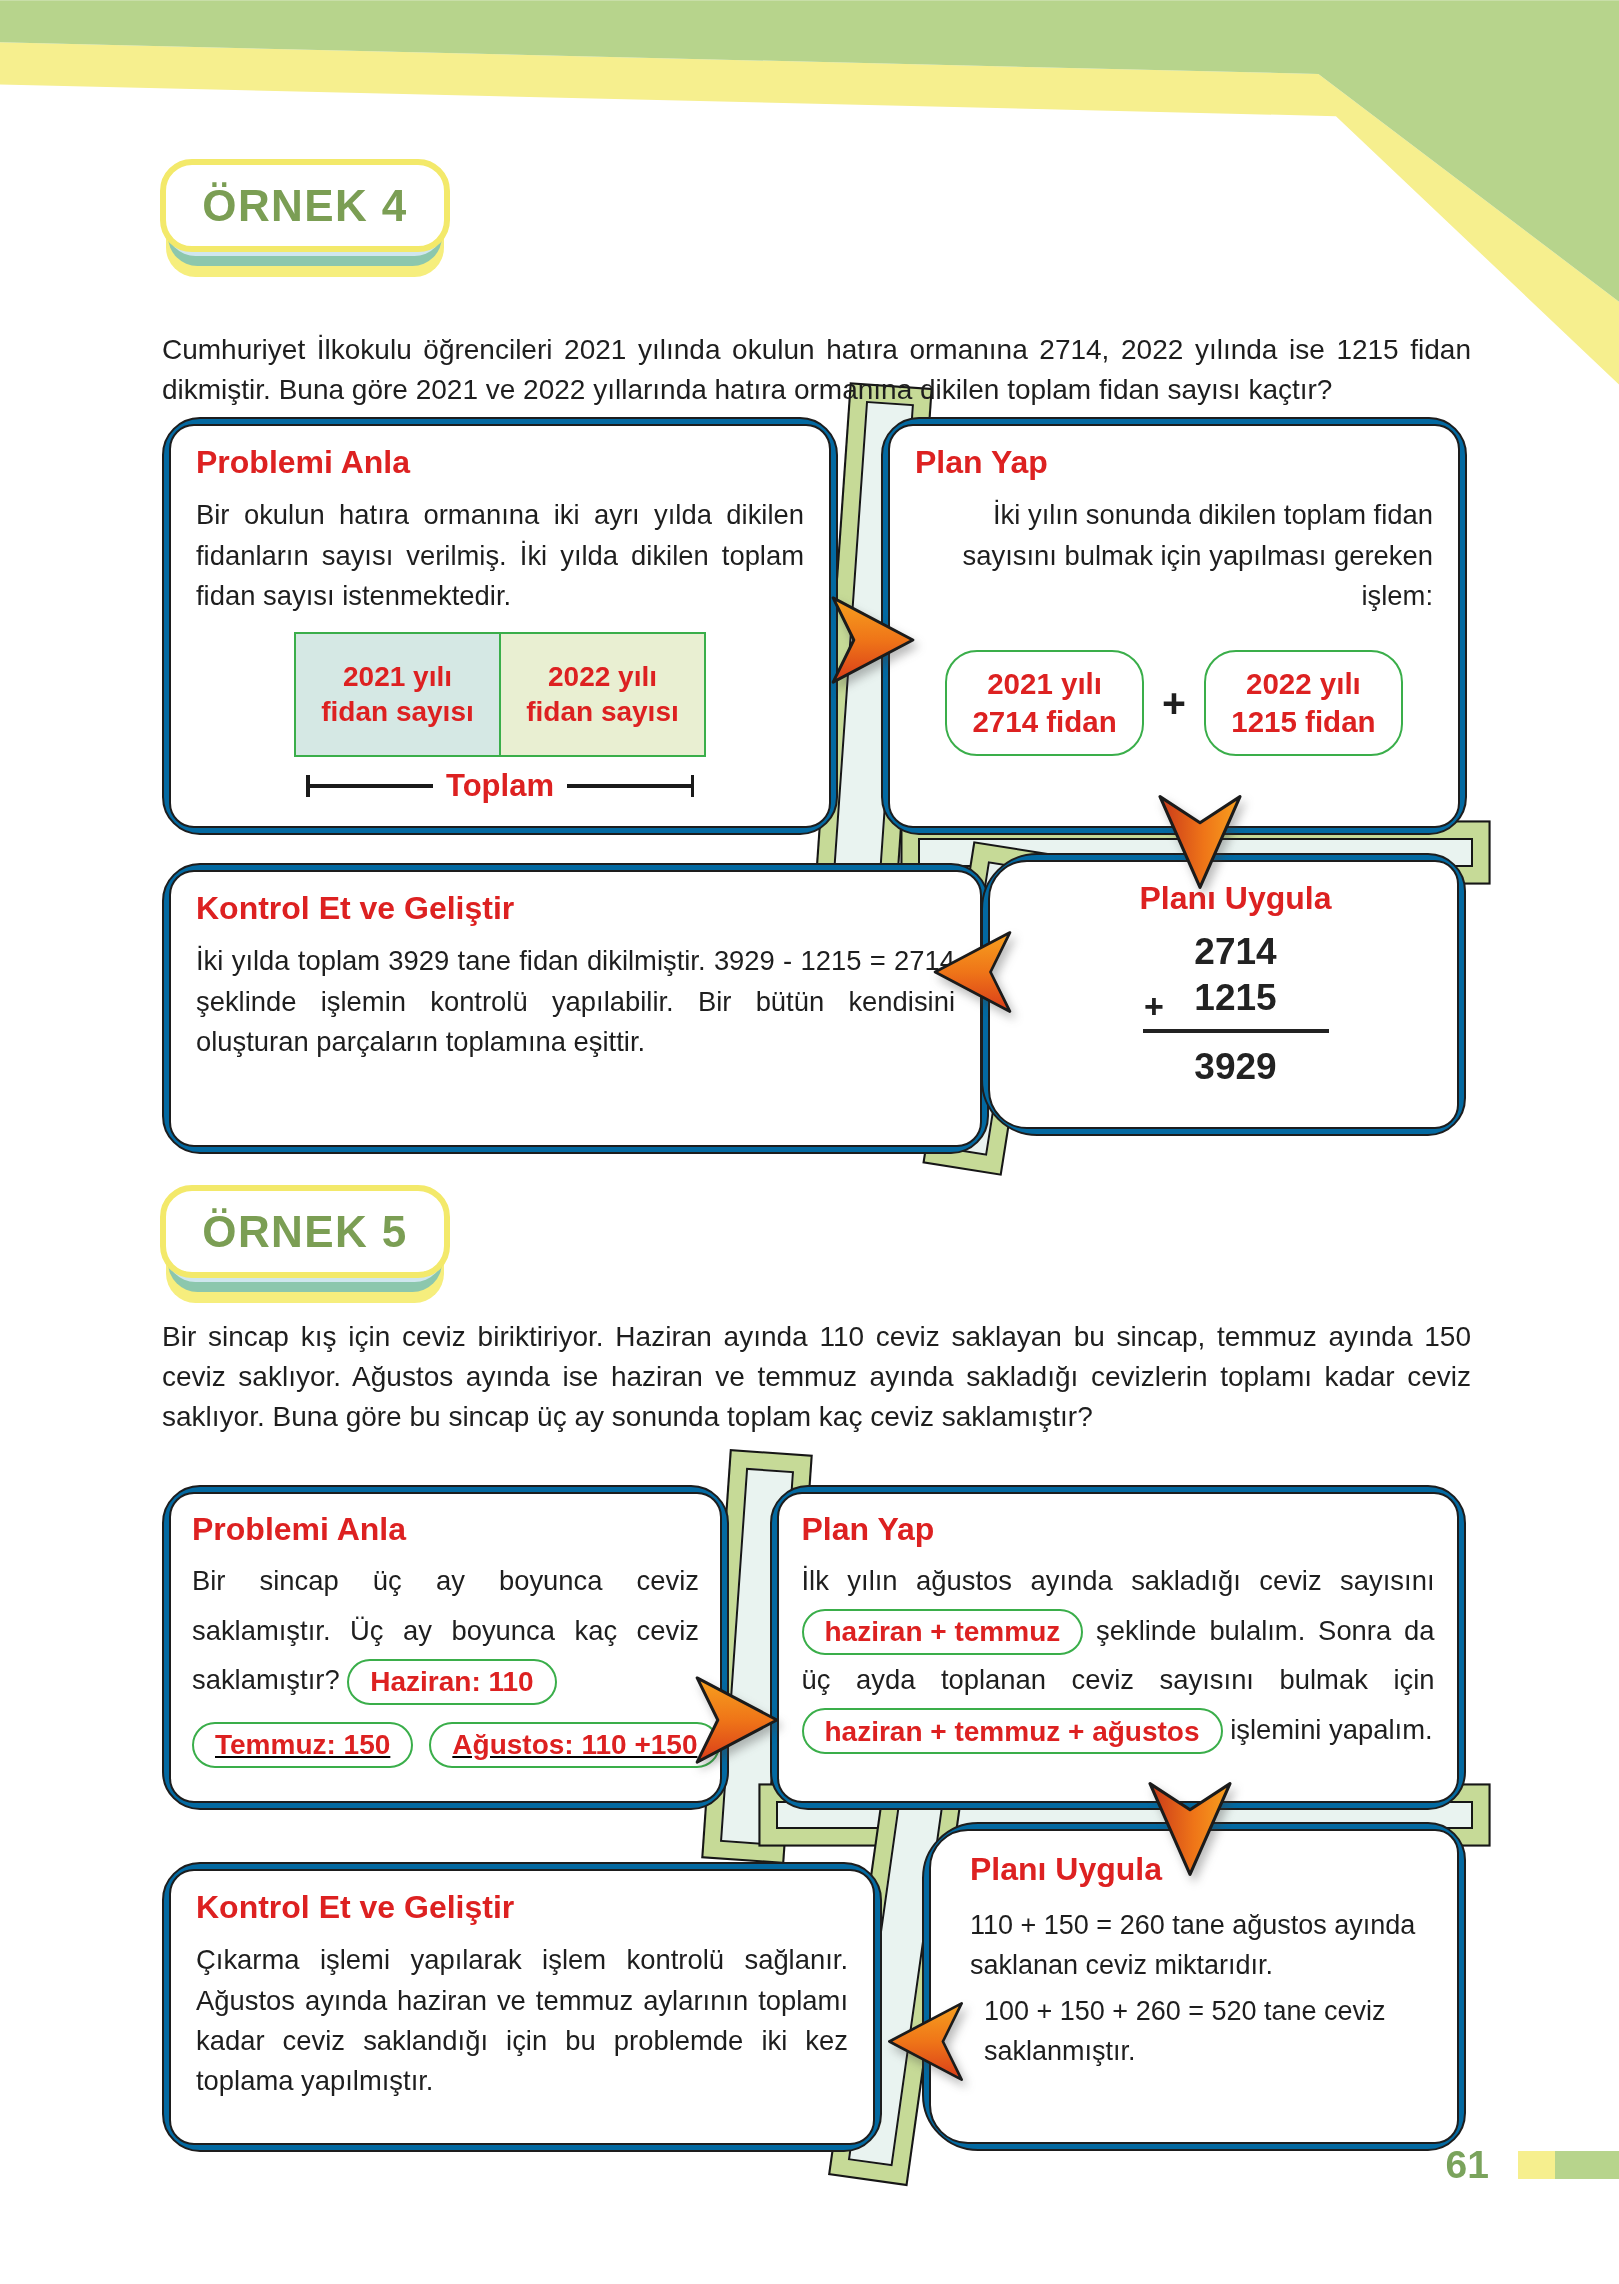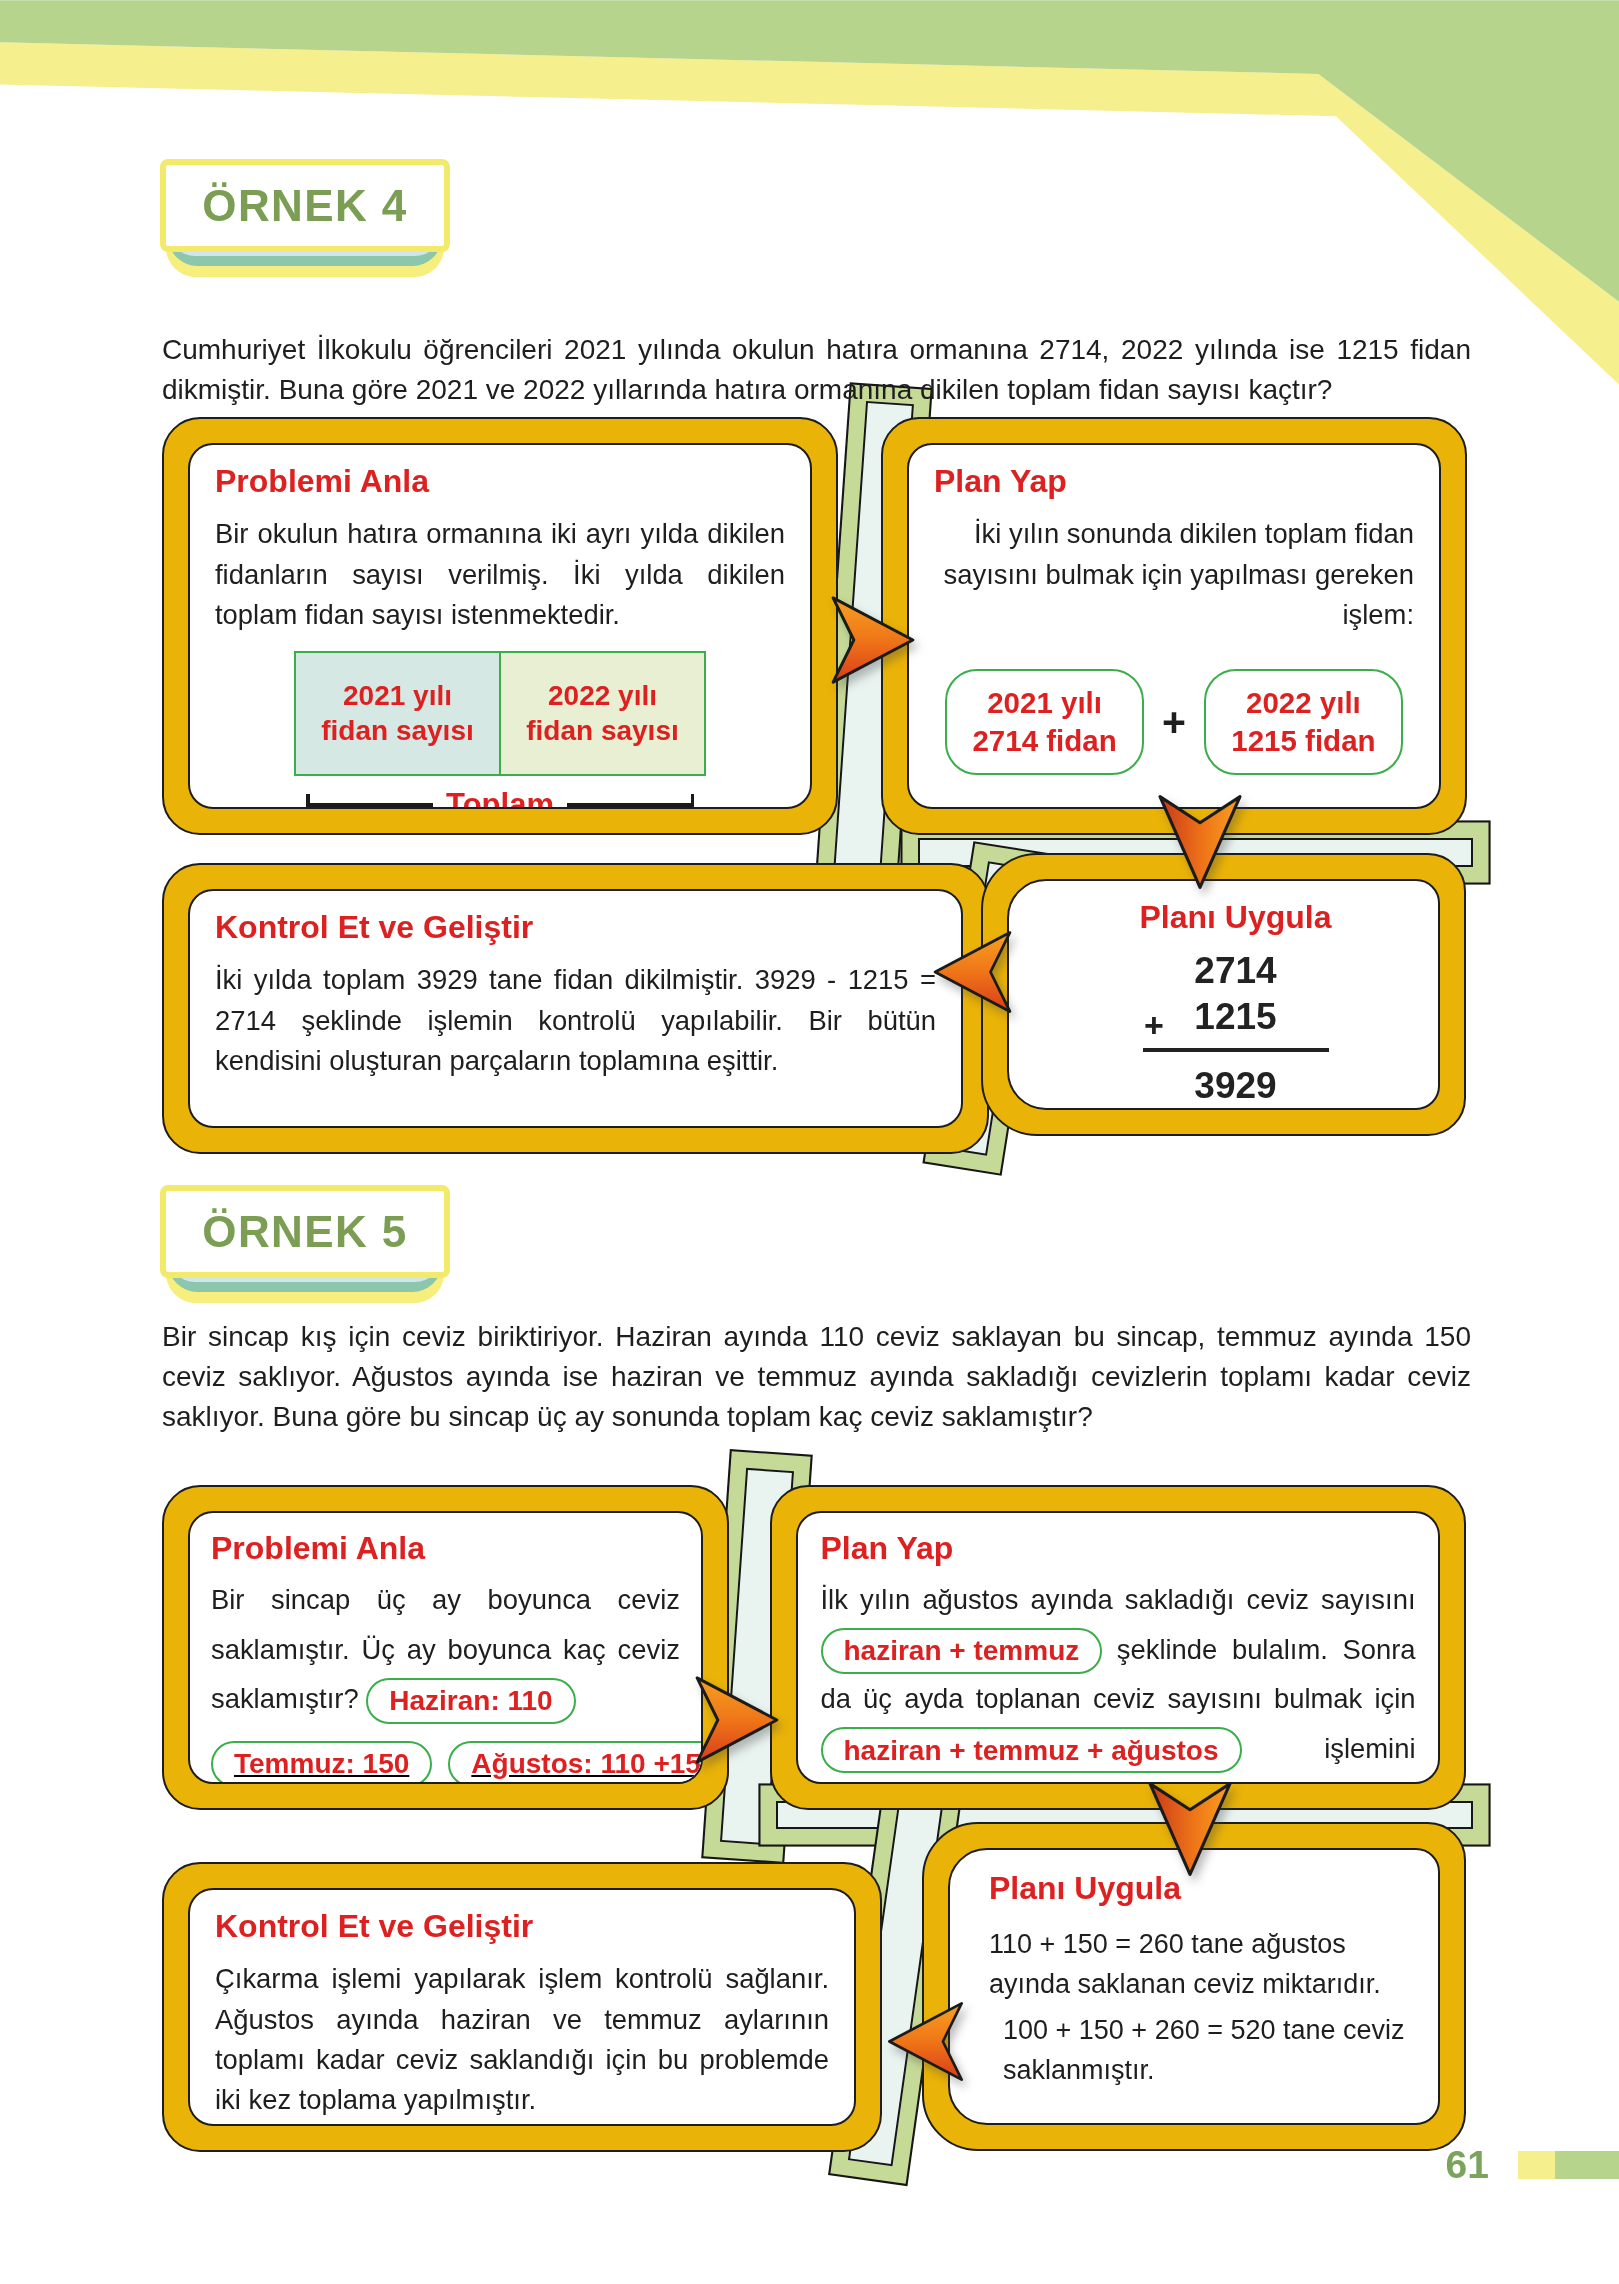--- a/index.html
+++ b/index.html
@@ -16,40 +16,40 @@
   .footer-rect-yellow{position:absolute;left:1518px;top:2151px;width:37px;height:28px;background:#f6ef8e;z-index:2;}
   .footer-rect-green{position:absolute;left:1555px;top:2151px;width:65px;height:28px;background:#b7d48c;z-index:2;}
 
   
   .badge{position:absolute;width:290px;height:118px;z-index:4;}
   .badge .l-yellow{position:absolute;left:5.6px;right:5.6px;top:39px;bottom:0;background:#f6ee7d;border-radius:29.5px;}
   .badge .l-teal{position:absolute;left:8.4px;right:8.4px;top:27px;bottom:11.2px;background:#8cc7ad;border-radius:29.5px;}
   .badge .l-blue{position:absolute;left:5.6px;right:5.6px;top:15.5px;bottom:21px;background:#cfe6ee;border-radius:29.5px;}
   .badge .card{
     position:absolute;left:0;right:0;top:0;bottom:25px;background:#ffffff;
-    border:6.3px solid #f3e96a;border-radius:8px;display:flex;align-items:center;justify-content:center;
+    border:6.3px solid #f3e96a;border-radius:32px;display:flex;align-items:center;justify-content:center;
   }
   .badge .card span{color:#7b9e54;font-weight:bold;font-size:44px;letter-spacing:1.4px;}
 
   
   .problem-text{
     position:absolute;left:162px;width:1309px;z-index:2;
     font-size:28px;line-height:40px;color:#1e1e1e;font-weight:500;text-align:justify;
   }
 
   
   .road{
     position:absolute;background:#e9f3f0;border:2.1px solid #161616;
     box-shadow:0 0 0 15.5px #c6da97,0 0 0 17.6px #161616;z-index:1;
   }
 
   
   .panel{
-    position:absolute;box-sizing:border-box;background:#eab308;
-    border:2.1px solid #1d1d1d;border-radius:38px;padding:24px;z-index:2;
+    position:absolute;box-sizing:border-box;background:#0369a1;
+    border:2.1px solid #1d1d1d;border-radius:38px;padding:5px;z-index:2;
   }
   .panel-in{
     width:100%;height:100%;box-sizing:border-box;background:#ffffff;
     border:2.1px solid #1d1d1d;border-radius:25px;padding:12.7px 25px;overflow:hidden;
   }
   .panel-title{color:#dd2121;font-weight:bold;font-size:32px;margin:5.6px 0 14px 0;}
   .panel-title.center{text-align:center;}
   .panel-text{font-size:27.4px;line-height:1.47;color:#1e1e1e;font-weight:500;text-align:justify;}
   .panel-text.center{text-align:right;}
   .panel-text.loose{line-height:1.8;}

